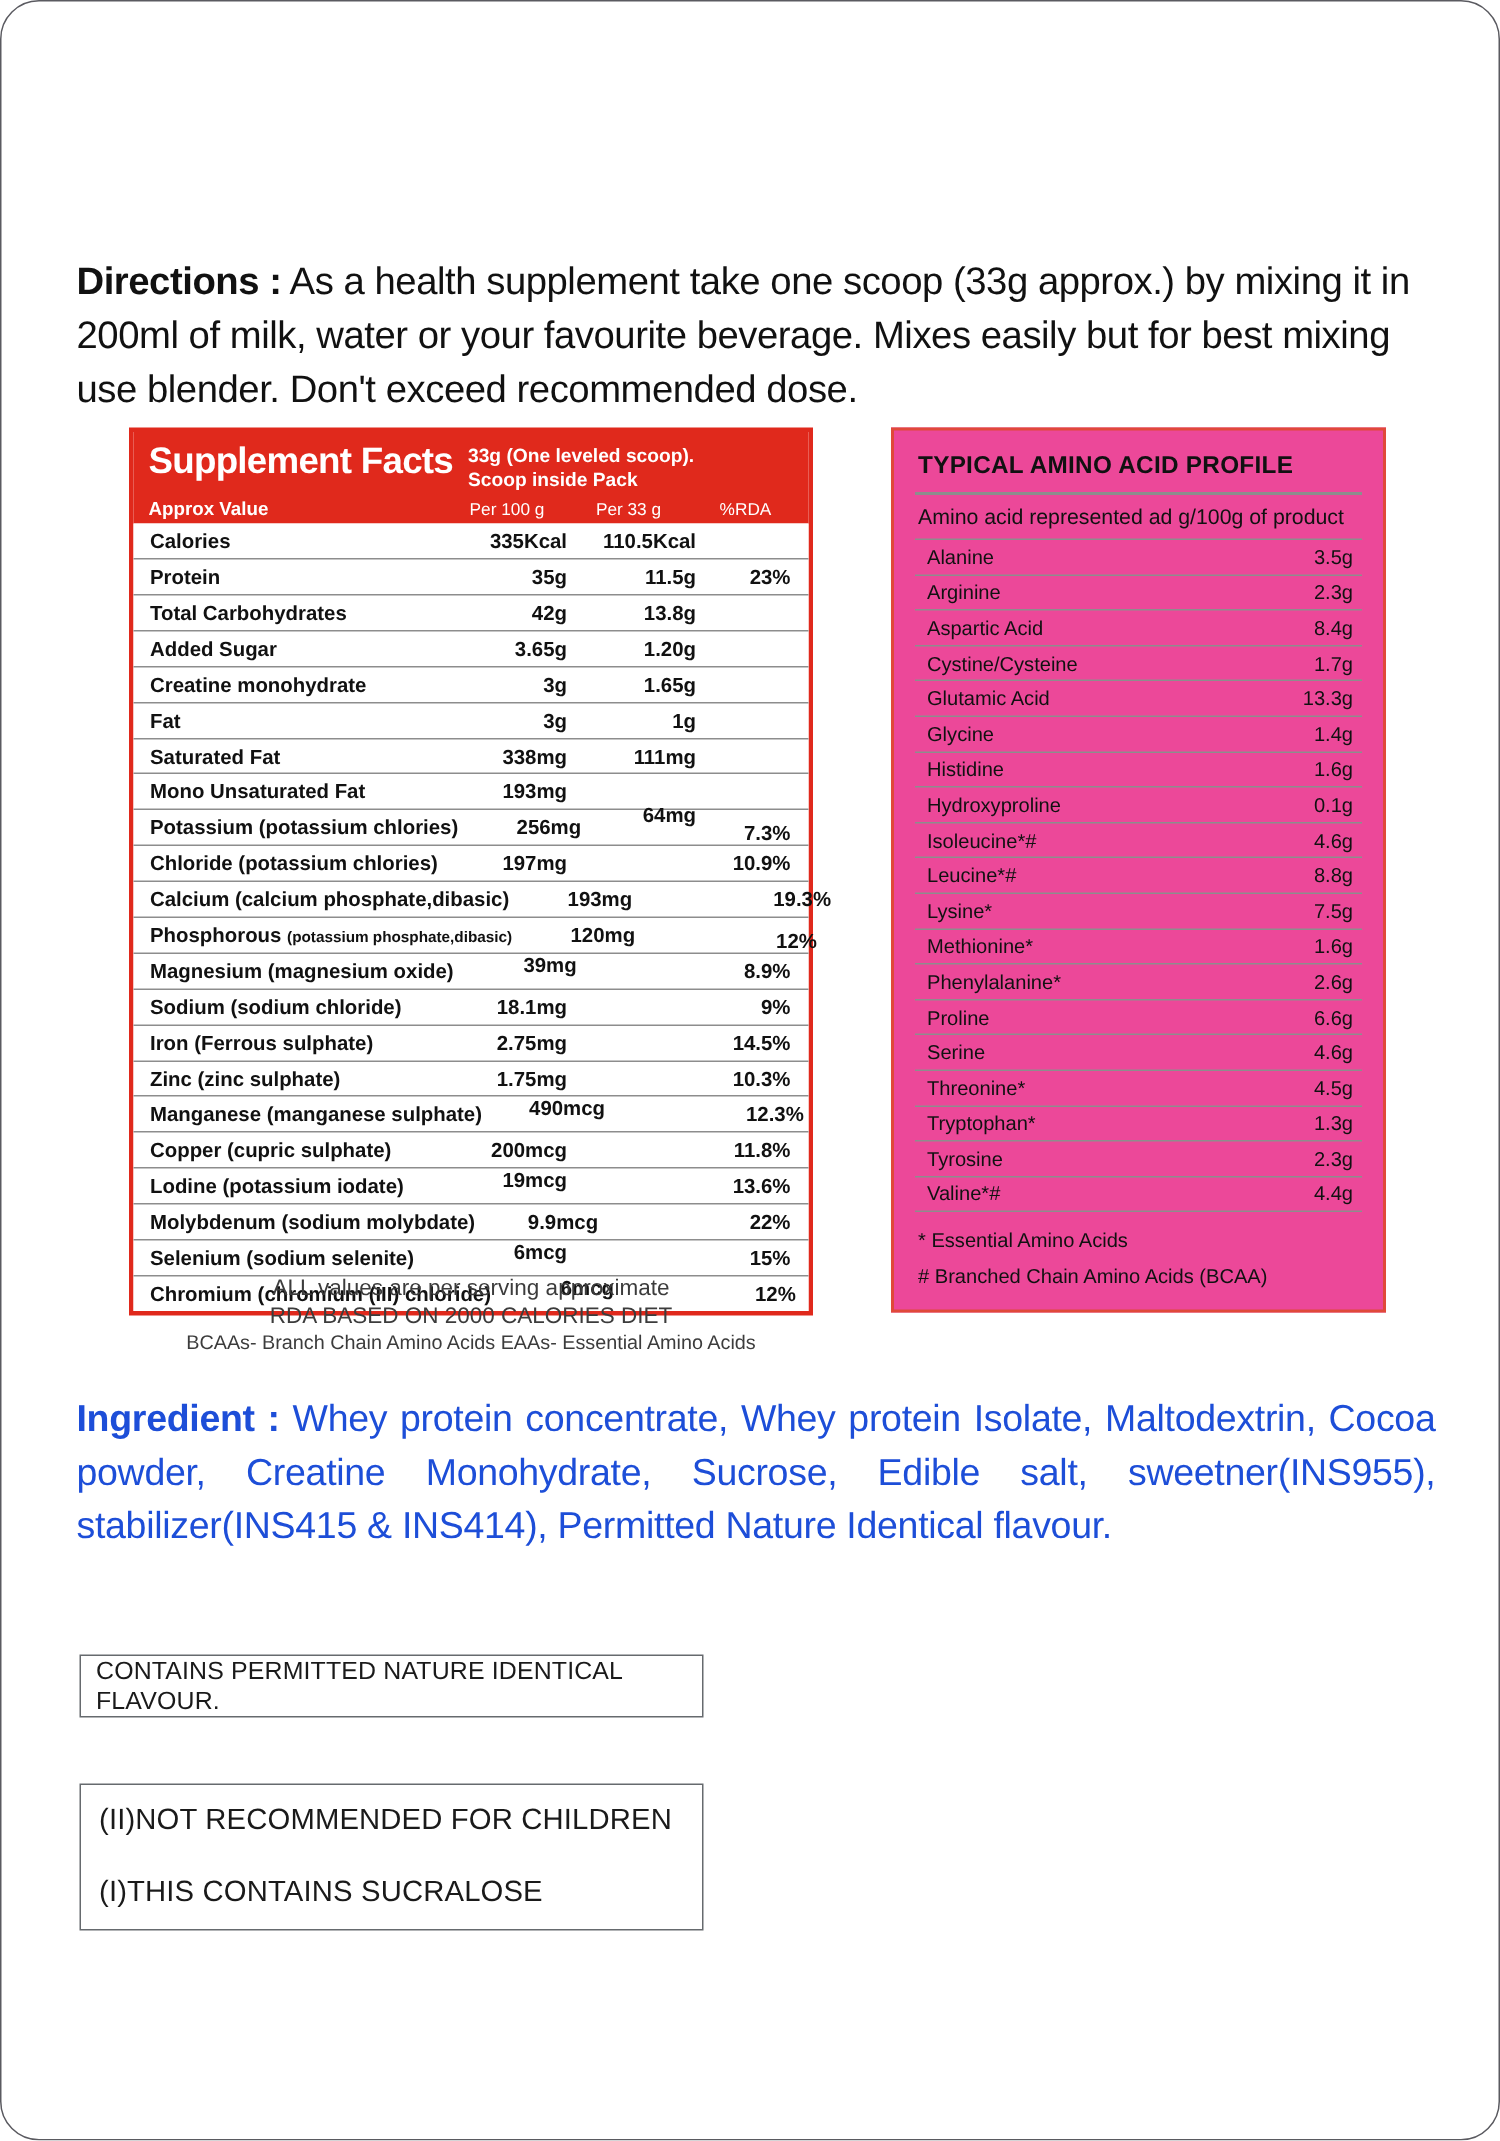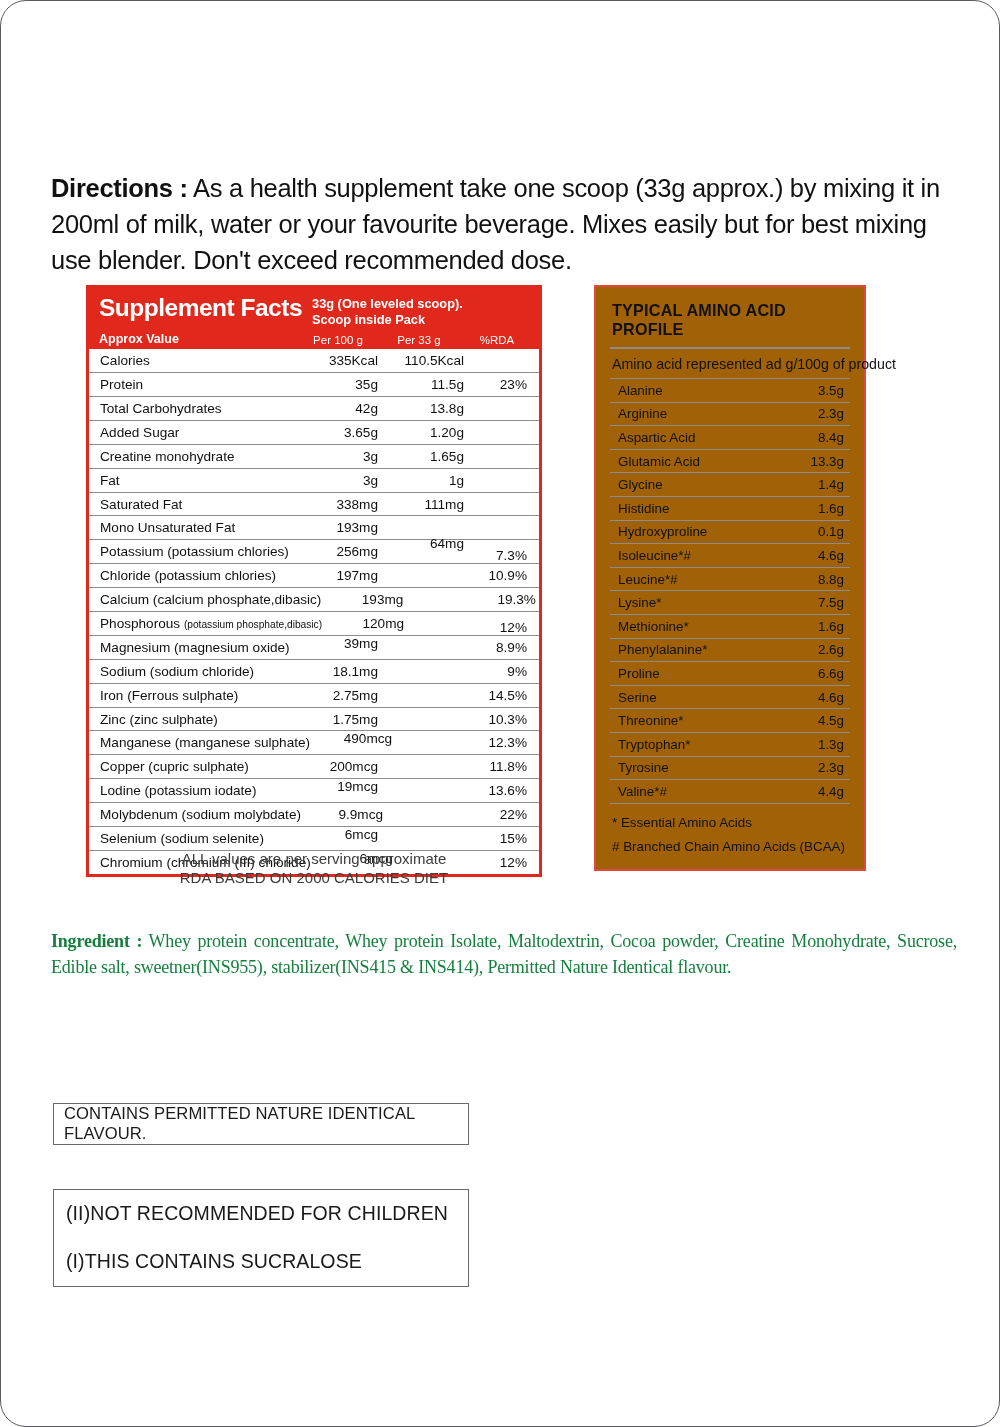--- a/index.html
+++ b/index.html
@@ -94,20 +94,21 @@
   #sup-body { background: #ffffff; }
   .srow {
     display: flex;
     align-items: center;
     border-bottom: 1.4px solid #8d8d8d;
     height: 22.9px;
     padding-left: 11px;
     padding-right: 6px;
     font-size: 13.6px;
     color: #111;
+    font-weight: bold;
   }
   .srow:last-child { border-bottom: none; }
   .srow .s-name {
     flex: 0 0 196px;
     white-space: nowrap;
     overflow: visible;
   }
   .srow .s-name .sub {
     font-size: 10.2px;
   }
@@ -129,24 +130,24 @@
   
   .srow.lift .s-100 { position: relative; top: -4px; }
   .srow.drop .s-33  { position: relative; top: 16px; }
   .srow.rdrop .s-rda { position: relative; top: 4px; }
 
   
   #amino-panel {
     position: absolute;
     left: 593px;
     top: 284px;
-    width: 272px;
+    width: 330px;
     box-sizing: border-box;
     border: 2.4px solid #E0493A;
-    background: #a16207;
+    background: #ec4899;
     padding: 14px 14px 10px 14px;
   }
   #amino-title {
     font-size: 16.2px;
     font-weight: bold;
     letter-spacing: 0.2px;
     color: #111;
     padding: 0 0 8px 2px;
     border-bottom: 2.2px solid #8d8d8d;
   }
@@ -189,26 +190,25 @@
   #sup-footnote .f1 { font-size: 15px; }
   #sup-footnote .f2 { font-size: 15px; }
   #sup-footnote .f3 { font-size: 13.2px; }
 
   
   #ingredient {
     position: absolute;
     left: 50px;
     top: 928px;
     width: 906px;
-    font-size: 18px;
+    font-size: 25px;
     line-height: 1.42;
-    color: #15803d;
+    color: #1d4ed8;
     text-align: justify;
     letter-spacing: -0.2px;
-    font-family: Liberation Serif, serif;
   }
   #ingredient .lead { font-weight: bold; }
 
   
   #box-flavour {
     position: absolute;
     left: 52px;
     top: 1102px;
     width: 416px;
     height: 42px;
@@ -394,37 +394,42 @@
           <div class="s-100">6mcg</div>
           <div class="s-33"></div>
           <div class="s-rda">12%</div>
         </div>
       </div>
   </div>
 
   <div id="sup-footnote">
     <div class="f1">ALL values are per serving approximate</div>
     <div class="f2">RDA BASED ON 2000 CALORIES DIET</div>
+    <div class="f3">BCAAs- Branch Chain Amino Acids  EAAs- Essential Amino Acids</div>
   </div>
 
   <div id="amino-panel">
     <div id="amino-title">TYPICAL AMINO ACID PROFILE</div>
     <div id="amino-sub">Amino acid represented ad g/100g of product</div>
     <div id="amino-body">
         <div class="arow">
           <span>Alanine</span>
           <span>3.5g</span>
         </div>
         <div class="arow">
           <span>Arginine</span>
           <span>2.3g</span>
         </div>
         <div class="arow">
           <span>Aspartic Acid</span>
           <span>8.4g</span>
+        </div>
+        <div class="arow">
+          <span>Cystine/Cysteine</span>
+          <span>1.7g</span>
         </div>
         <div class="arow">
           <span>Glutamic Acid</span>
           <span>13.3g</span>
         </div>
         <div class="arow">
           <span>Glycine</span>
           <span>1.4g</span>
         </div>
         <div class="arow">

